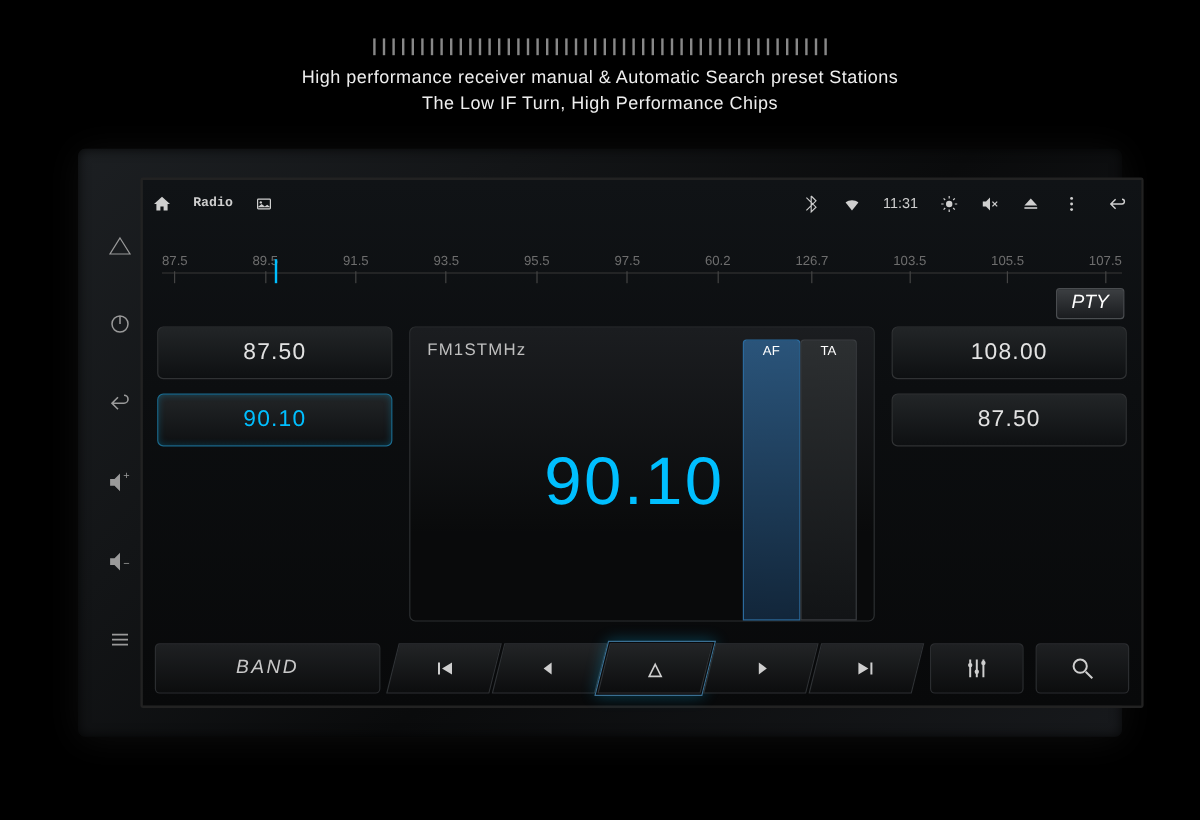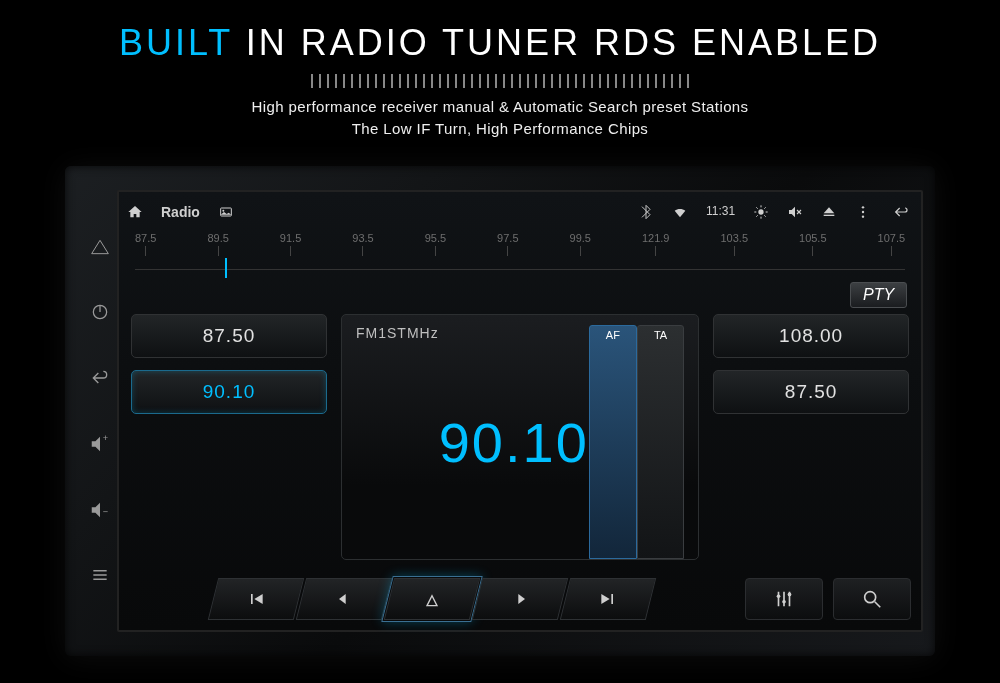--- a/index.html
+++ b/index.html
@@ -104,20 +104,21 @@
     padding: 0 8px;
   }
   .dial-line {
     position: absolute; bottom: 8px; left: 8px; right: 8px;
     height: 1px; background: #333;
   }
   .dial-ticks {
     display: flex;
     justify-content: space-between;
     height: 100%;
+    align-items: flex-end;
     position: relative;
   }
   .tick {
     font-size: 11px; color: #6e6e6e;
     display: flex; flex-direction: column; align-items: center;
     gap: 2px;
   }
   .tick .t { width: 1px; height: 10px; background: #444; }
   .dial-marker {
     position: absolute;
@@ -253,23 +254,20 @@
     border-radius: 4px;
     display: flex; align-items: center; justify-content: center;
     cursor: pointer;
   }
   .eq svg, .search svg { fill: #cfcfcf; width: 22px; height: 22px; }
 </style>
 </head>
 <body>
 
 <div class="hero">
-  <div class="hero-title">
-    <span class="accent">BUILT</span><span> IN RADIO TUNER RDS ENABLED</span>
-  </div>
   <div class="divider">
     <span></span>
       <span></span>
       <span></span>
       <span></span>
       <span></span>
       <span></span>
       <span></span>
       <span></span>
       <span></span>
@@ -356,21 +354,21 @@
   </div>
 
   <div class="screen">
 
     <div class="statusbar">
       <div class="sb-item">
         <svg class="sb-icon" viewBox="0 0 24 24">
             <path d="M12 3 L2 12h3v8h5v-5h4v5h5v-8h3z"></path>
           </svg>
       </div>
-      <div class="sb-item" style="font-weight:bold;font-size:14px;">Radio</div>
+      <div class="sb-item" style="font-weight:bold;font-size:11px;font-family:Liberation Mono, monospace;">Radio</div>
       <div class="sb-item">
         <svg class="sb-icon" viewBox="0 0 24 24">
             <rect x="4" y="6" width="16" height="12" rx="1" fill="none" stroke="#cfcfcf" stroke-width="1.5"></rect>
             <circle cx="8" cy="10" r="1.5"></circle>
             <path d="M4 16 l5 -4 l4 3 l3 -2 l4 3"></path>
           </svg>
       </div>
       <div class="sb-right">
         <div class="sb-item">
           <svg class="sb-icon" viewBox="0 0 24 24">
@@ -447,25 +445,25 @@
           </div>
         <div class="tick">
             <span>95.5</span>
             <span class="t"></span>
           </div>
         <div class="tick">
             <span>97.5</span>
             <span class="t"></span>
           </div>
         <div class="tick">
-            <span>99.5</span>
-            <span class="t"></span>
-          </div>
-        <div class="tick">
-            <span>121.9</span>
+            <span>60.2</span>
+            <span class="t"></span>
+          </div>
+        <div class="tick">
+            <span>126.7</span>
             <span class="t"></span>
           </div>
         <div class="tick">
             <span>103.5</span>
             <span class="t"></span>
           </div>
         <div class="tick">
             <span>105.5</span>
             <span class="t"></span>
           </div>
@@ -497,20 +495,21 @@
         </div>
       </div>
 
       <div class="preset-col">
         <div class="preset">108.00</div>
         <div class="preset">87.50</div>
       </div>
     </div>
 
     <div class="controls">
+      <div class="band-btn">BAND</div>
       <div class="transport">
         <div class="tbtn">
           <svg viewBox="0 0 24 24">
               <path d="M6 6h2v12H6z M20 6v12l-10-6z"></path>
             </svg>
         </div>
         <div class="tbtn">
           <svg viewBox="0 0 24 24">
               <path d="M14 6v12l-8-6z"></path>
             </svg>

